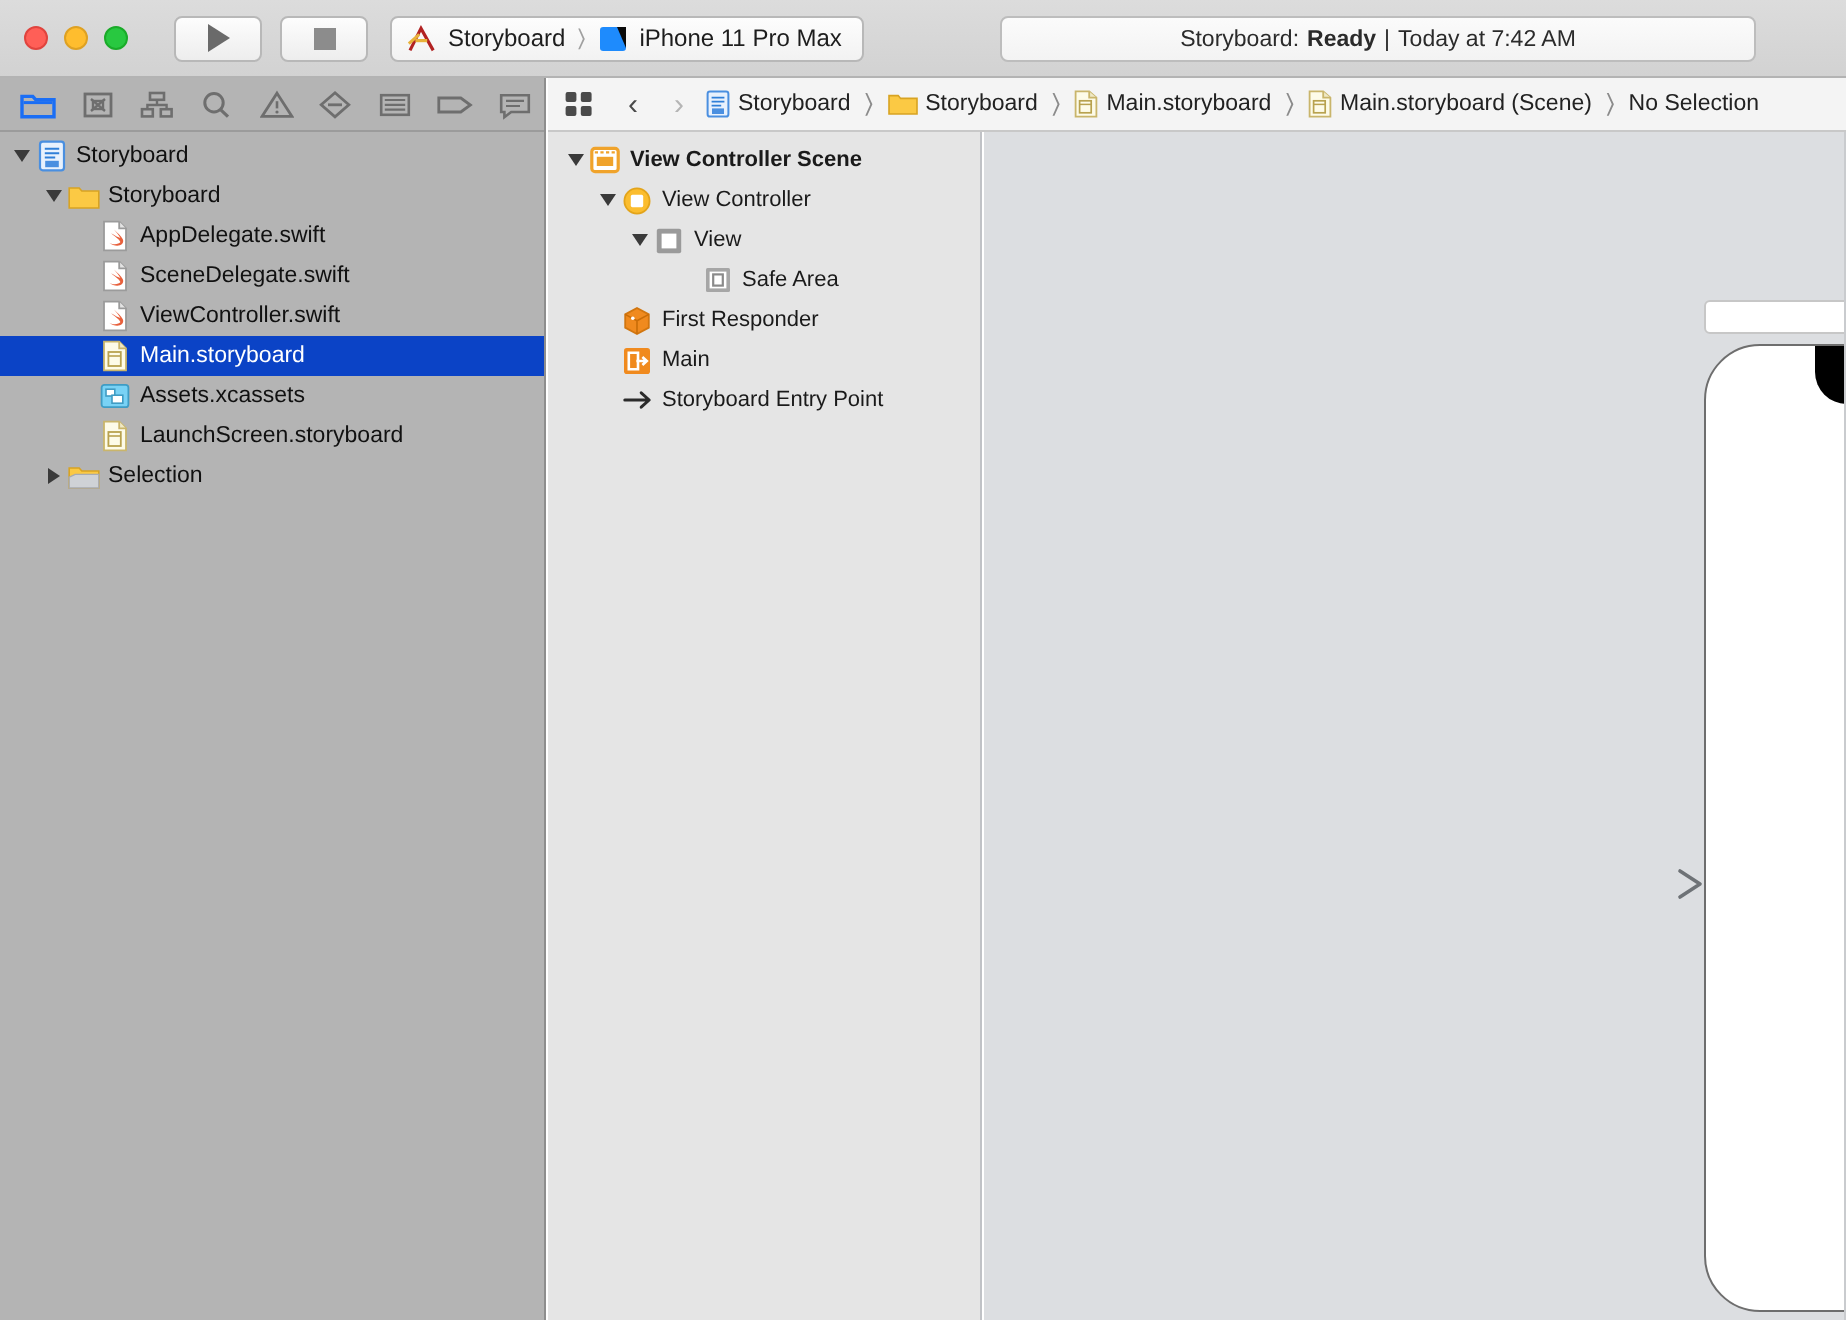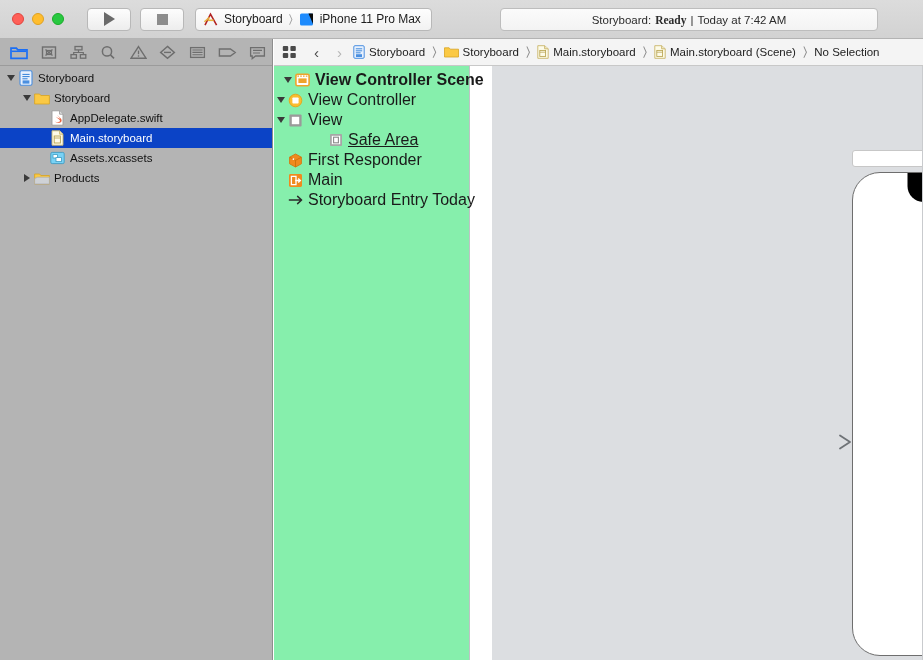--- a/index.html
+++ b/index.html
@@ -65,21 +65,21 @@
   .status-bar {
     position: absolute; left: 500px; top: 8px;
     width: 378px; height: 23px;
     background: linear-gradient(#fbfbfb, #f3f3f3);
     border: 1px solid #bdbdbd;
     border-radius: 4px;
     display: flex; align-items: center; justify-content: center;
     font-size: 11.5px; color: #2b2b2b;
     gap: 4px;
   }
-  .status-bar b { font-weight: bold; font-family: Liberation Serif, serif; }
+  .status-bar b { font-weight: bold; }
 
   
   .navigator {
     position: absolute; left: 0; top: 39px;
     width: 273px; height: 621px;
     background: #b4b4b4;
     border-right: 1px solid #8e8e8e;
   }
   .nav-toolbar {
     height: 27px; width: 100%;
@@ -149,33 +149,33 @@
   .bc-chev { color: #8b8b8b; font-size: 13px; margin: 0 3px; }
   .nav-arrow-l, .nav-arrow-r {
     font-size: 15px; padding: 0 7px; line-height: 1;
   }
   .nav-arrow-l { color: #4a4a4a; }
   .nav-arrow-r { color: #b5b5b5; }
   .panes-icon { margin-right: 6px; display: flex; align-items: center; }
 
   .outline {
     position: absolute; left: 0; top: 27px;
-    width: 196px; height: 594px;
-    background: #86efac;
+    width: 217px; height: 594px;
+    background: #e5e5e5;
     border-right: 1px solid #c0c2c6;
     padding-top: 4px;
-    font-size: 16px; color: #1a1a1a;
+    font-size: 11px; color: #1a1a1a;
     user-select: none;
   }
   .o-row { height: 20px; display: flex; align-items: center; white-space: nowrap; }
   .o-row.bold { font-weight: bold; }
   .oi1 { padding-left: 7px; }
-  .oi2 { }
-  .oi3 { }
-  .oi4 { padding-left: 40px; text-decoration: underline; }
+  .oi2 { padding-left: 23px; }
+  .oi3 { padding-left: 39px; }
+  .oi4 { padding-left: 63px; }
 
   
   .canvas {
     position: absolute; left: 218px; top: 27px;
     width: 431px; height: 594px;
     background: #dcdee1;
     overflow: hidden;
   }
   .vc-label {
     position: absolute;
@@ -356,21 +356,43 @@
         <span class="t-icon">
           <svg width="13" height="16" viewBox="0 0 13 16">
             <path d="M1 0.8 H8.6 L12 4.2 V15.2 H1 Z" fill="#ffffff" stroke="#9b9b9b" stroke-width="0.9"></path>
             <path d="M8.6 0.8 V4.2 H12" fill="#e4e4e4" stroke="#9b9b9b" stroke-width="0.9"></path>
             <path d="M3.6 11.4 c2.6 1.4 4.8 0.6 5.6-0.4 c-0.6-1.6-3-2.8-4.6-4.4 c2.2 1.4 3.4 2 4.6 2.4 c-0.8-1.4-2.2-3-3.2-4.2 c1.6 1.6 3.6 3.2 4.4 4.8 c0.4 0.8 0.2 1.8-0.4 2.4 C8.6 13.4 5.6 13 3.6 11.4 Z" fill="#e8603c"></path>
           </svg>
         </span>
         <span class="t-label">AppDelegate.swift</span>
       </div>
 
-
+      <div class="tree-row ind3">
+        <span class="tw empty"></span>
+        <span class="t-icon">
+          <svg width="13" height="16" viewBox="0 0 13 16">
+            <path d="M1 0.8 H8.6 L12 4.2 V15.2 H1 Z" fill="#ffffff" stroke="#9b9b9b" stroke-width="0.9"></path>
+            <path d="M8.6 0.8 V4.2 H12" fill="#e4e4e4" stroke="#9b9b9b" stroke-width="0.9"></path>
+            <path d="M3.6 11.4 c2.6 1.4 4.8 0.6 5.6-0.4 c-0.6-1.6-3-2.8-4.6-4.4 c2.2 1.4 3.4 2 4.6 2.4 c-0.8-1.4-2.2-3-3.2-4.2 c1.6 1.6 3.6 3.2 4.4 4.8 c0.4 0.8 0.2 1.8-0.4 2.4 C8.6 13.4 5.6 13 3.6 11.4 Z" fill="#e8603c"></path>
+          </svg>
+        </span>
+        <span class="t-label">SceneDelegate.swift</span>
+      </div>
+
+      <div class="tree-row ind3">
+        <span class="tw empty"></span>
+        <span class="t-icon">
+          <svg width="13" height="16" viewBox="0 0 13 16">
+            <path d="M1 0.8 H8.6 L12 4.2 V15.2 H1 Z" fill="#ffffff" stroke="#9b9b9b" stroke-width="0.9"></path>
+            <path d="M8.6 0.8 V4.2 H12" fill="#e4e4e4" stroke="#9b9b9b" stroke-width="0.9"></path>
+            <path d="M3.6 11.4 c2.6 1.4 4.8 0.6 5.6-0.4 c-0.6-1.6-3-2.8-4.6-4.4 c2.2 1.4 3.4 2 4.6 2.4 c-0.8-1.4-2.2-3-3.2-4.2 c1.6 1.6 3.6 3.2 4.4 4.8 c0.4 0.8 0.2 1.8-0.4 2.4 C8.6 13.4 5.6 13 3.6 11.4 Z" fill="#e8603c"></path>
+          </svg>
+        </span>
+        <span class="t-label">ViewController.swift</span>
+      </div>
 
       <div class="tree-row ind3 selected">
         <span class="tw empty"></span>
         <span class="t-icon">
           <svg width="13" height="16" viewBox="0 0 13 16">
             <path d="M1 0.8 H8.6 L12 4.2 V15.2 H1 Z" fill="#fdfbe8" stroke="#c9b56b" stroke-width="0.9"></path>
             <path d="M8.6 0.8 V4.2 H12" fill="#efe9c6" stroke="#c9b56b" stroke-width="0.9"></path>
             <rect x="3.2" y="6" width="6.2" height="7" fill="none" stroke="#b8a24f" stroke-width="0.9"></rect>
             <path d="M3.2 8 H9.4" stroke="#b8a24f" stroke-width="0.8"></path>
           </svg>
@@ -383,33 +405,45 @@
         <span class="t-icon">
           <svg width="15" height="14" viewBox="0 0 15 14">
             <rect x="0.8" y="1.4" width="13.4" height="11.2" rx="1.4" fill="#79d2f5" stroke="#3f9cc4" stroke-width="0.9"></rect>
             <rect x="3" y="3.6" width="4.4" height="3.4" fill="#ffffff" stroke="#3f9cc4" stroke-width="0.8"></rect>
             <rect x="6" y="6.6" width="5.4" height="4" fill="#ffffff" stroke="#3f9cc4" stroke-width="0.8"></rect>
           </svg>
         </span>
         <span class="t-label">Assets.xcassets</span>
       </div>
 
+      <div class="tree-row ind3">
+        <span class="tw empty"></span>
+        <span class="t-icon">
+          <svg width="13" height="16" viewBox="0 0 13 16">
+            <path d="M1 0.8 H8.6 L12 4.2 V15.2 H1 Z" fill="#fdfbe8" stroke="#c9b56b" stroke-width="0.9"></path>
+            <path d="M8.6 0.8 V4.2 H12" fill="#efe9c6" stroke="#c9b56b" stroke-width="0.9"></path>
+            <rect x="3.2" y="6" width="6.2" height="7" fill="none" stroke="#b8a24f" stroke-width="0.9"></rect>
+            <path d="M3.2 8 H9.4" stroke="#b8a24f" stroke-width="0.8"></path>
+          </svg>
+        </span>
+        <span class="t-label">LaunchScreen.storyboard</span>
+      </div>
 
 
       <div class="tree-row ind2">
         <span class="tw">
             <span class="tri-right"></span>
           </span>
         <span class="t-icon">
           <svg width="16" height="13" viewBox="0 0 16 13">
             <path d="M0.6 2 h5 l1.3 1.5 H15.4 V12 H0.6 Z" fill="#fbc944" stroke="#d8a322" stroke-width="0.8"></path>
             <path d="M0.6 12 V6.6 l3-1.4 H15.4 V12 Z" fill="#cfd2d6" stroke="#a8abb0" stroke-width="0.7"></path>
           </svg>
         </span>
-        <span class="t-label">Products</span>
+        <span class="t-label">Selection</span>
       </div>
 
     </div>
   </div>
 
   <div class="editor">
 
     <div class="breadcrumb">
       <span class="panes-icon">
         <svg width="15" height="14" viewBox="0 0 15 14">
@@ -545,21 +579,21 @@
         <span>Main</span>
       </div>
 
       <div class="o-row oi2">
         <span class="tw empty"></span>
         <span class="t-icon">
           <svg width="16" height="14" viewBox="0 0 16 14">
             <path d="M1.4 7 H13.2 M9.6 3.4 L13.6 7 L9.6 10.6" stroke="#2b2b2b" stroke-width="1.5" fill="none" stroke-linecap="round" stroke-linejoin="round"></path>
           </svg>
         </span>
-        <span>Storyboard Entry Today</span>
+        <span>Storyboard Entry Point</span>
       </div>
 
     </div>
 
     <div class="canvas">
 
       <div class="vc-label">
         
       </div>
 

